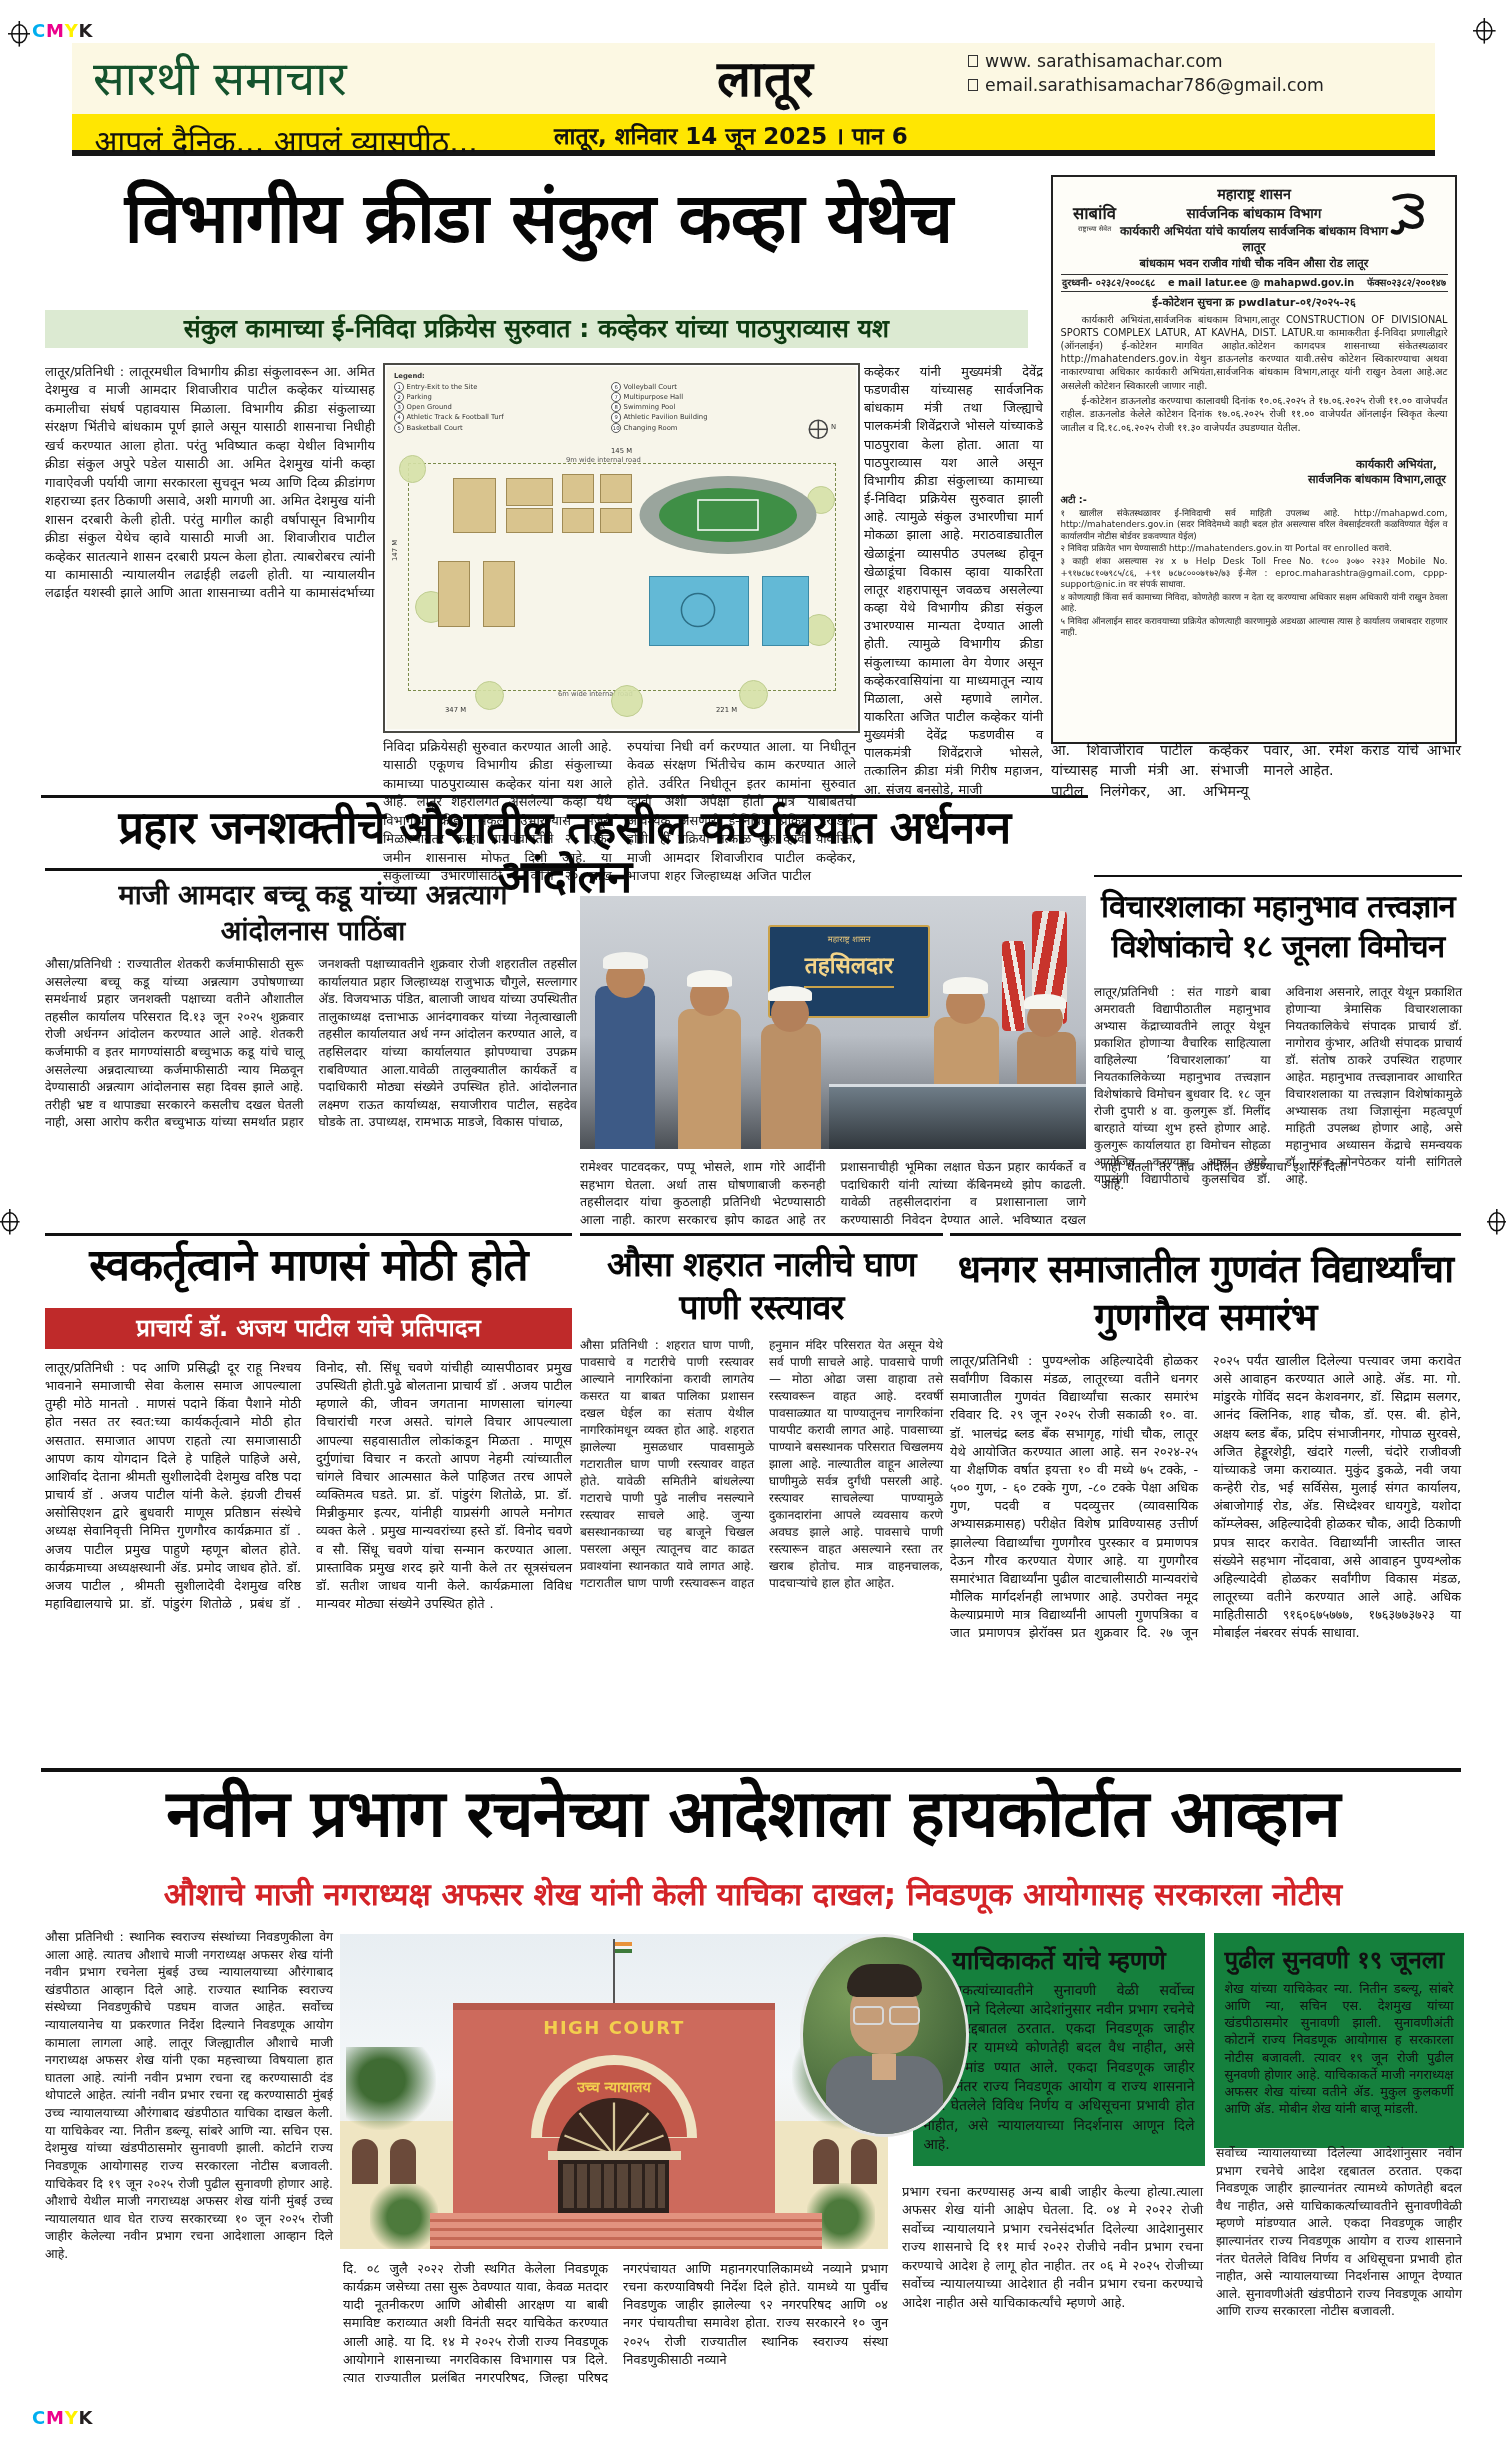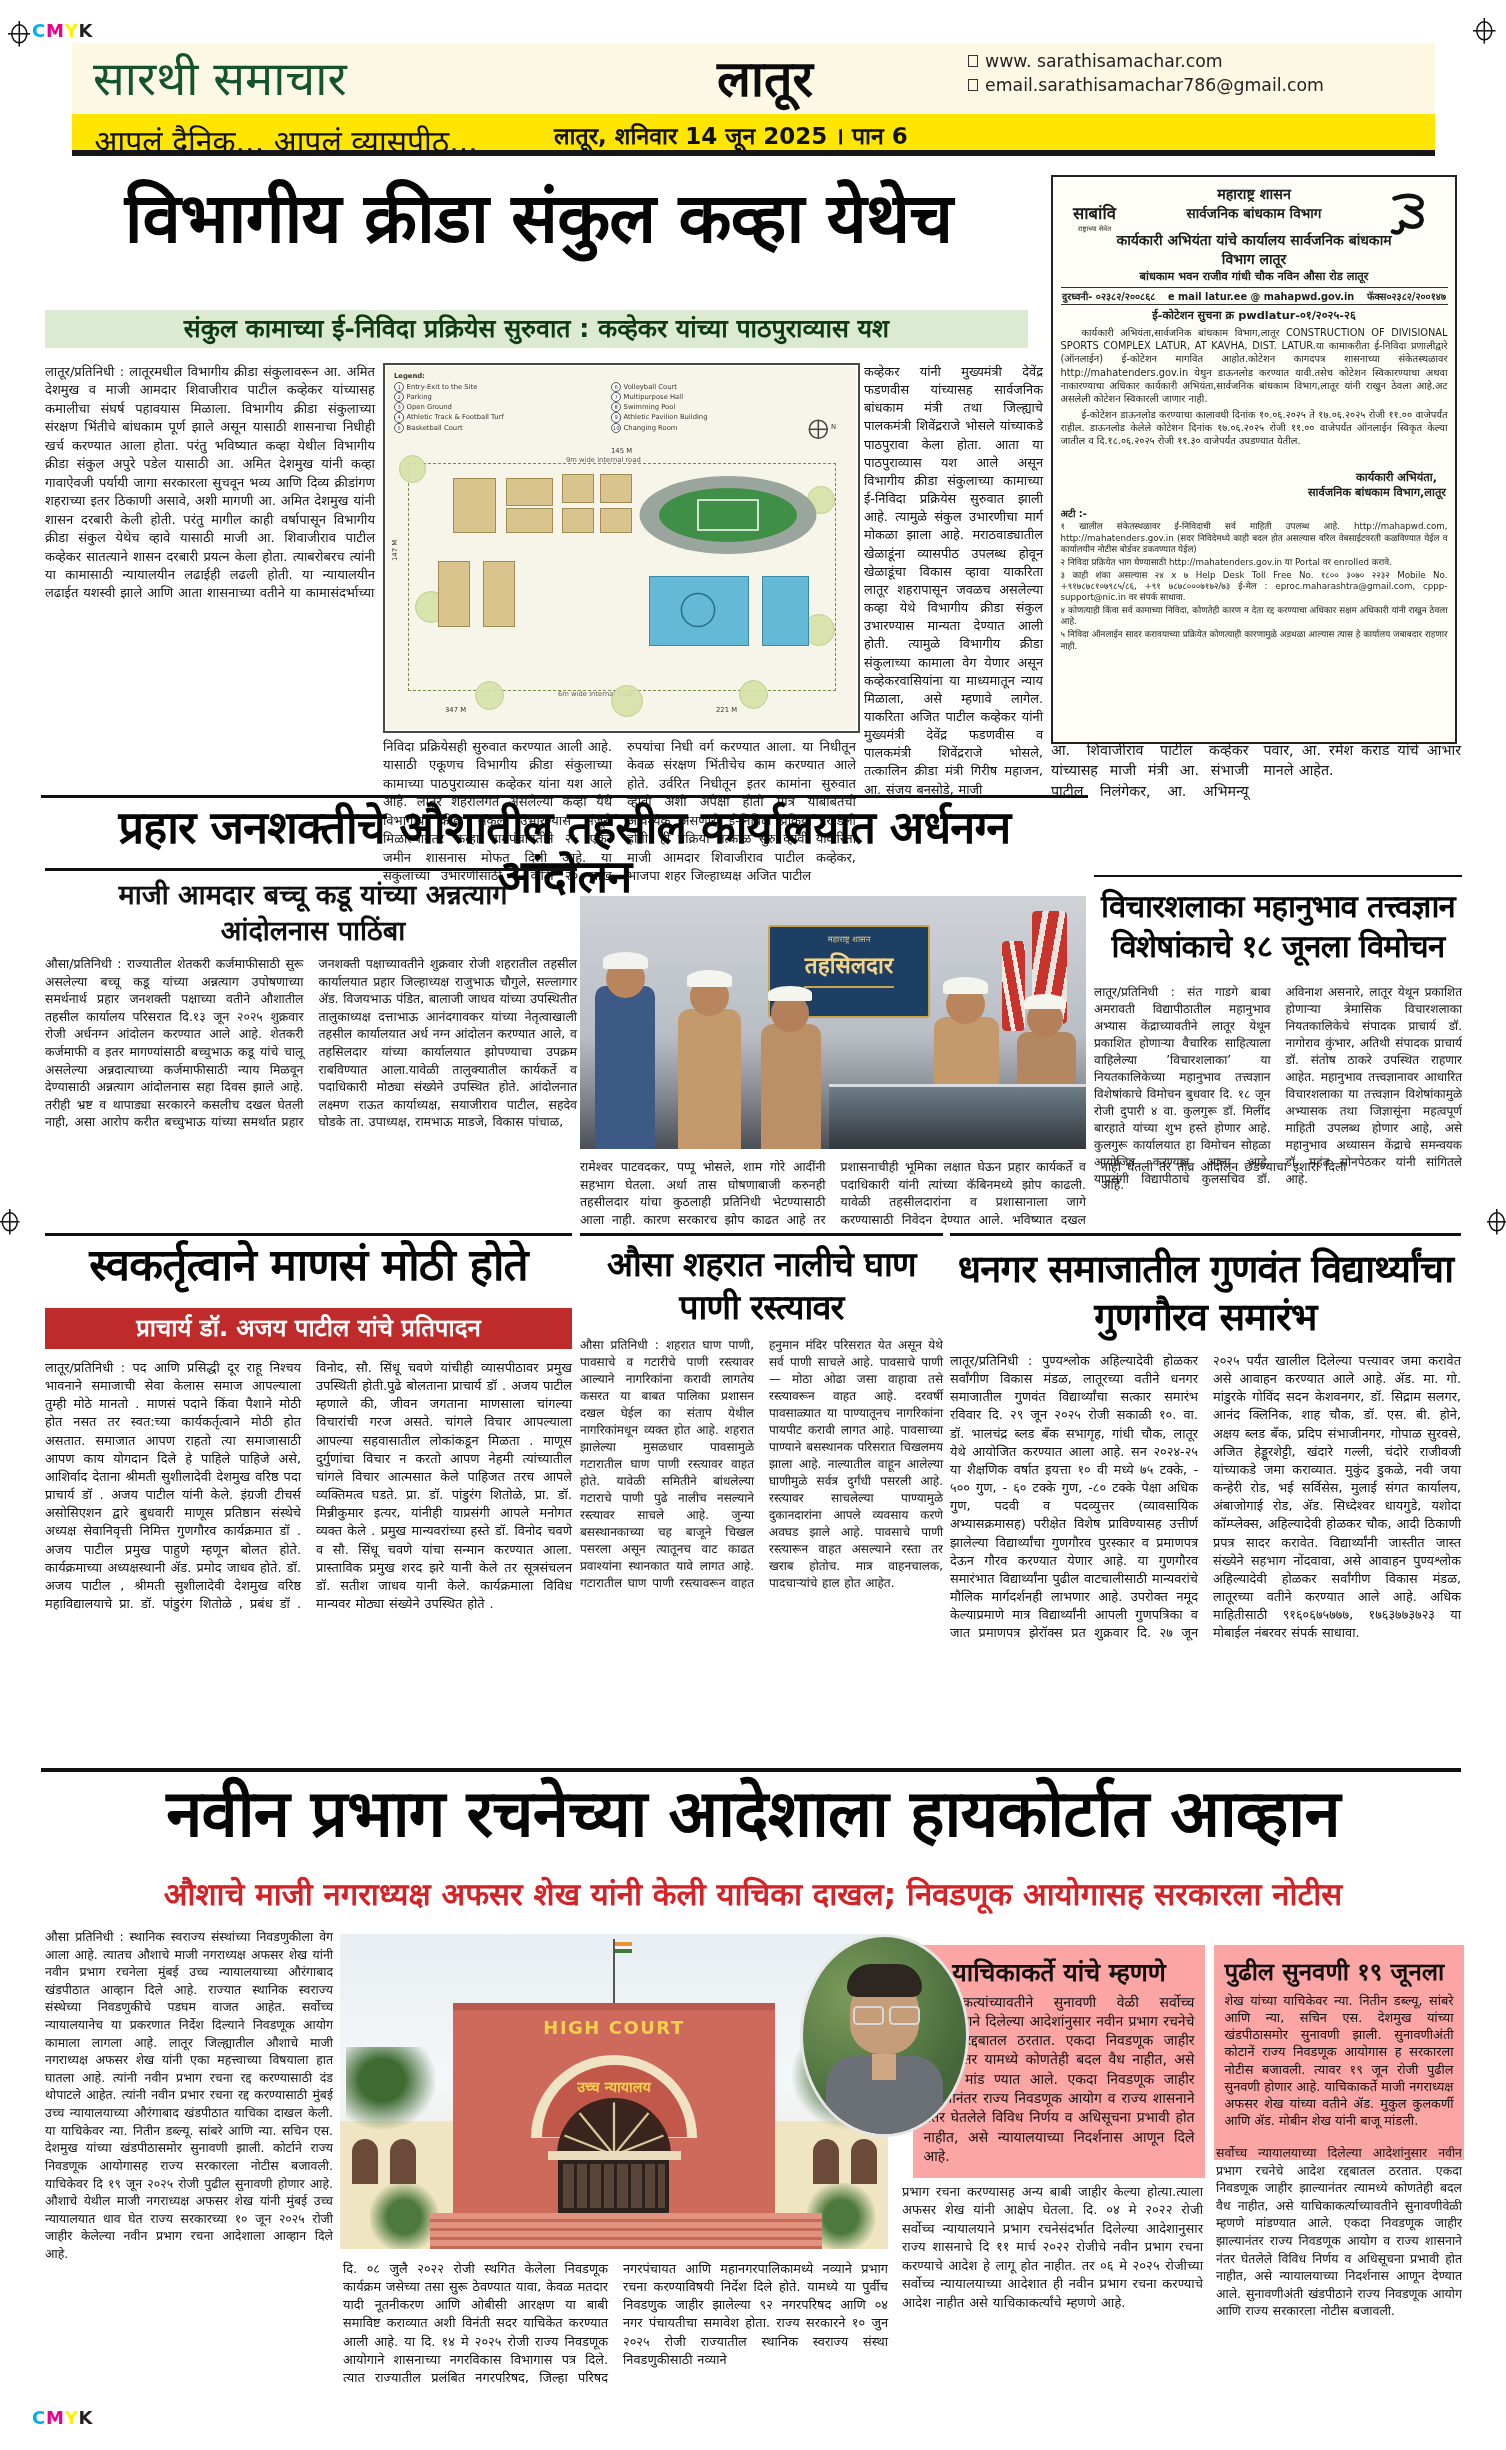--- a/index.html
+++ b/index.html
@@ -21,21 +21,21 @@
   #leadsub{background:#dcead2;color:#0d3a10;font-weight:bold;}
   
   #adbox{border:2.3px solid #222;background:#fefdf8;font-size:9.8px;line-height:1.35;color:#1d1d1d;}
   #adbox .c{text-align:center;}
   #adbox .b{font-weight:bold;}
   .adrow{display:flex;justify-content:space-between;font-weight:bold;border-top:1.5px solid #333;border-bottom:1.5px solid #333;padding:1.5px 1.5px;margin:3px 0;}
   .adnote{margin:1.5px 0;font-size:8.7px;text-align:justify;line-height:1.3;}
   
   .redbanner{background:#bf2a2a;color:#fff;font-weight:bold;}
   .redsub{color:#d42327;font-weight:bold;}
-  .ybox{background:#fca5a5;padding:9px 10.5px;margin-top:12px;}
+  .ybox{background:#15803d;padding:9px 10.5px;}
   .ybox h3{margin:0 0 4.5px 0;font-weight:bold;}
   
   #siteplan{background:#f7f5ea;border:2.3px solid #4a4a44;box-shadow:inset 0 0 0 1.5px #fff;}
   #siteplan .tiny{font-size:6.8px;color:#333;line-height:1.5;}
   .leg-num{display:inline-block;width:8.3px;height:8.3px;border:0.8px solid #555;border-radius:50%;font-size:5.3px;text-align:center;line-height:8.3px;margin-right:2.3px;background:#fff;}
   .bld{position:absolute;background:#d9c48e;border:0.8px solid #a08b55;}
   .court{position:absolute;background:#63b9d6;border:0.8px solid #3c8aa6;}
   .tree{position:absolute;background:#d6e2a8;border-radius:50%;opacity:.9;border:0.8px solid #b9c887;}
   
   .photo-frame{overflow:hidden;}
@@ -161,21 +161,21 @@
   <div id="adbox" class="abs" style="left:1051px;top:175px;width:387px;height:553px;padding:6px 7.5px">
     <div class="abs" style="left:7.5px;top:25.6px;width:68px;text-align:center">
       <div style="font-size:16.6px;font-weight:bold">साबांवि</div>
       <div style="font-size:6.8px">राष्ट्राच्या सेवेत</div>
     </div>
     <svg class="abs" style="left:331px;top:13.6px" width="45" height="45" viewBox="0 0 60 60">
       <path d="M14 10 C34 2, 52 8, 50 18 C48 26, 34 24, 28 20 C40 30, 52 30, 50 40 C48 50, 30 50, 22 40 C28 52, 20 58, 12 54" fill="none" stroke="#111" stroke-width="6" stroke-linecap="round"></path>
     </svg>
     <div class="c b" style="font-size:14.3px;margin-top:1.5px">महाराष्ट्र शासन</div>
     <div class="c b" style="font-size:13.6px">सार्वजनिक बांधकाम विभाग</div>
-    <div class="c b" style="font-size:14px;margin-top:9px;padding:0 53px">कार्यकारी अभियंता यांचे कार्यालय सार्वजनिक बांधकाम विभाग लातूर</div>
+    <div class="c b" style="font-size:12px;margin-top:1px;padding:0 53px">कार्यकारी अभियंता यांचे कार्यालय सार्वजनिक बांधकाम विभाग लातूर</div>
     <div class="c b" style="font-size:11.3px">बांधकाम भवन राजीव गांधी चौक नविन औसा रोड लातूर</div>
     <div class="adrow">
       <span>दुरध्वनी- ०२३८२/२००८६८</span>
       <span>e mail  latur.ee @ mahapwd.gov.in</span>
       <span>फॅक्स०२३८२/२००१४७</span>
     </div>
     <div class="c b" style="font-size:11.3px">ई-कोटेशन सुचना क्र pwdlatur-०१/२०२५-२६</div>
     <div style="text-align:justify;margin-top:2.3px;text-indent:21px">कार्यकारी अभियंता,सार्वजनिक बांधकाम विभाग,लातूर CONSTRUCTION OF DIVISIONAL SPORTS COMPLEX LATUR, AT KAVHA, DIST. LATUR.या कामाकरीता ई-निविदा प्रणालीद्वारे (ऑनलाईन) ई-कोटेशन मागवित आहोत.कोटेशन कागदपत्र शासनाच्या संकेतस्थळावर http://mahatenders.gov.in येथुन डाऊनलोड करण्यात यावी.तसेच कोटेशन स्विकारण्याचा अथवा नाकारण्याचा अधिकार कार्यकारी अभियंता,सार्वजनिक बांधकाम विभाग,लातूर यांनी राखुन ठेवला आहे.अट असलेली कोटेशन स्विकारली जाणार नाही.</div>
     <div style="text-align:justify;margin-top:2.3px;text-indent:21px">ई-कोटेशन डाऊनलोड करण्याचा कालावधी दिनांक १०.०६.२०२५ ते १७.०६.२०२५ रोजी ११.०० वाजेपर्यंत राहील. डाऊनलोड केलेले कोटेशन दिनांक १७.०६.२०२५ रोजी ११.०० वाजेपर्यंत ऑनलाईन स्विकृत केल्या जातील व दि.१८.०६.२०२५ रोजी ११.३० वाजेपर्यंत उघडण्यात येतील.</div>
     <div style="text-align:right;font-weight:bold;font-size:11.3px;margin-top:23px;padding-right:10.5px">कार्यकारी अभियंता,</div>

